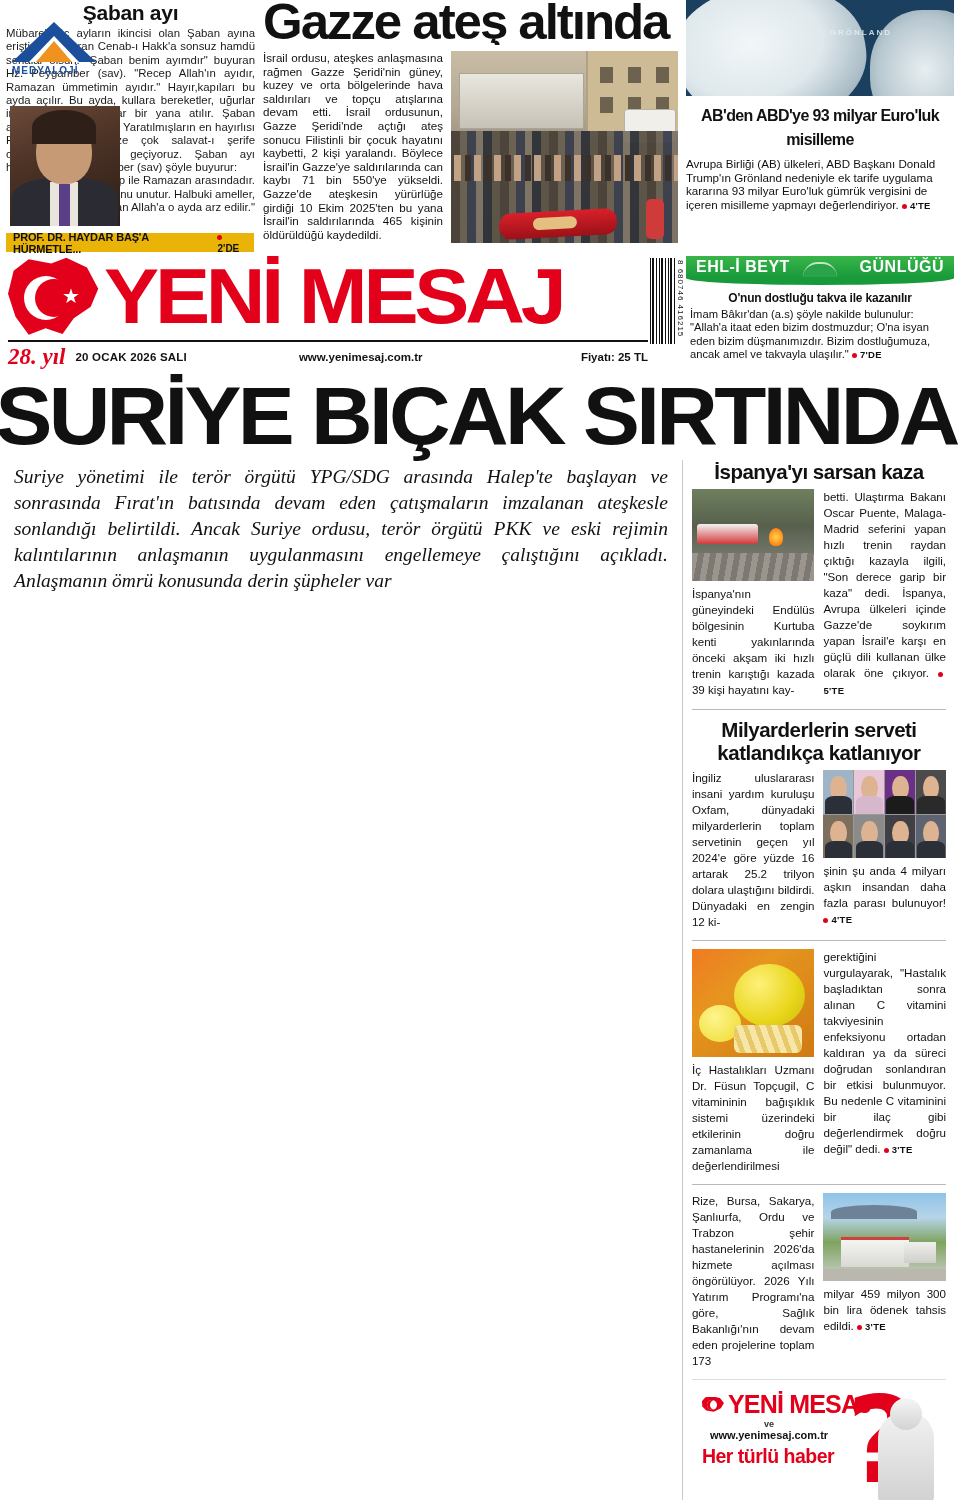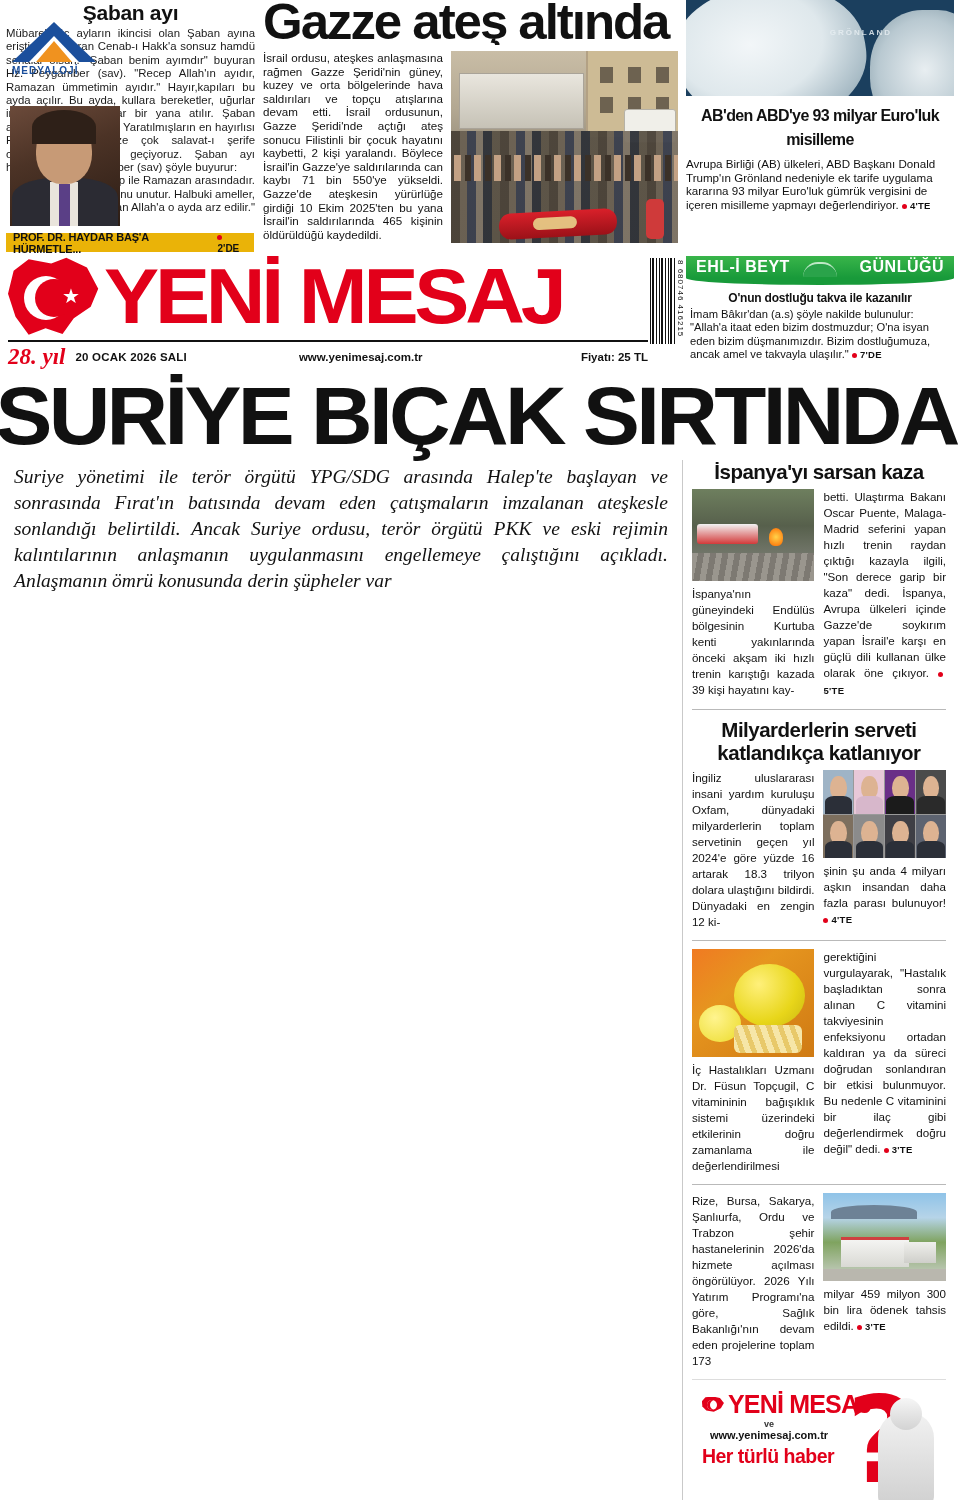--- a/index.html
+++ b/index.html
@@ -439,21 +439,21 @@
           </div>
         </div>
       </div>
 
       <div class="rline"></div>
 
       <div>
         <div class="rhead">Milyarderlerin serveti katlandıkça katlanıyor</div>
         <div class="two">
           <div>
-            <div class="rtxt">İngiliz uluslararası insani yardım kuruluşu Oxfam, dünyadaki milyarderlerin toplam servetinin geçen yıl 2024'e göre yüzde 16 artarak 18.3 trilyon dolara ulaştığını bildirdi. Dünyadaki en zengin 12 ki-</div>
+            <div class="rtxt">İngiliz uluslararası insani yardım kuruluşu Oxfam, dünyadaki milyarderlerin toplam servetinin geçen yıl 2024'e göre yüzde 16 artarak 25.2 trilyon dolara ulaştığını bildirdi. Dünyadaki en zengin 12 ki-</div>
           </div>
           <div>
             <div class="ph-rich">
               <div style="background:#9fb4c6">
                   <span class="f"></span>
                   <span class="s"></span>
                 </div>
               <div style="background:#e8c8d8">
                   <span class="f"></span>
                   <span class="s" style="background:#d7b7cb"></span>

